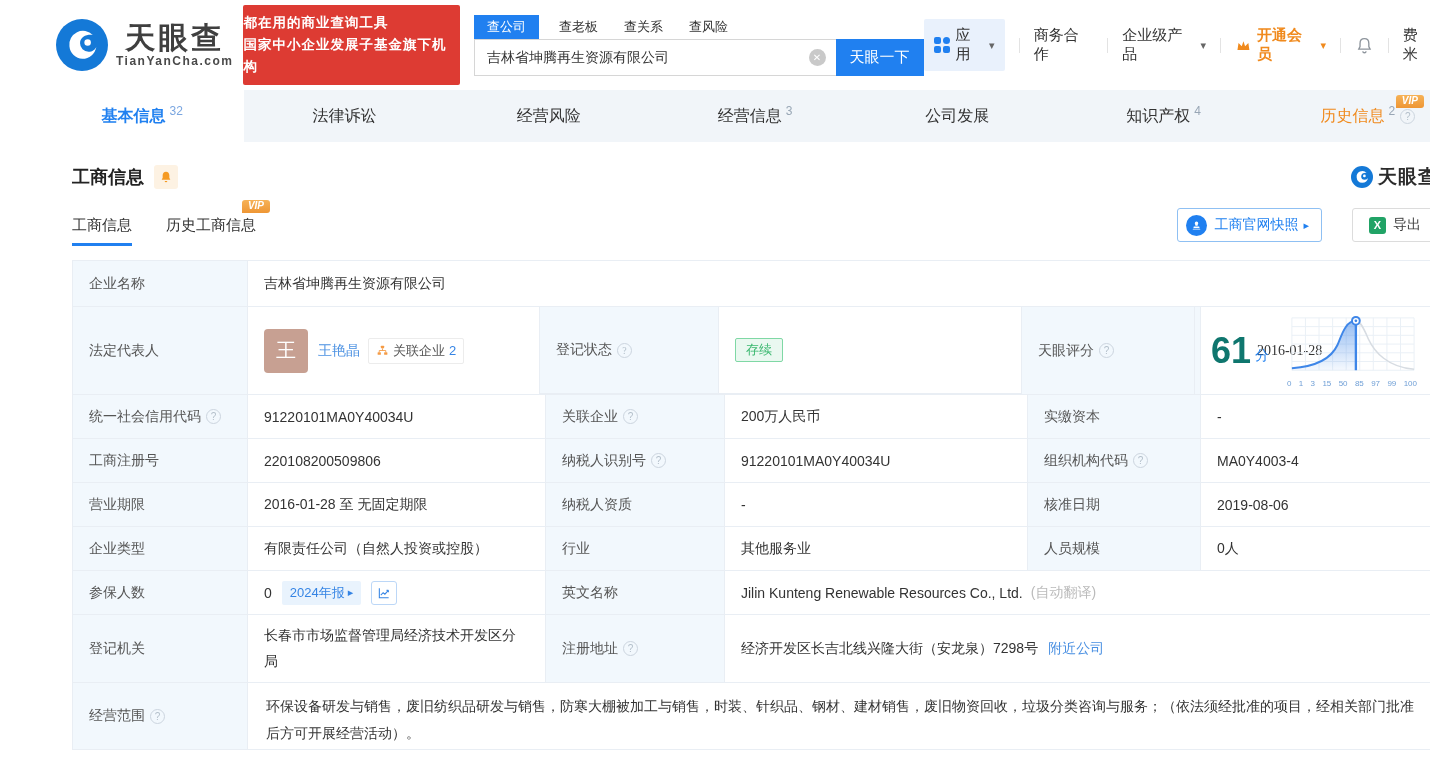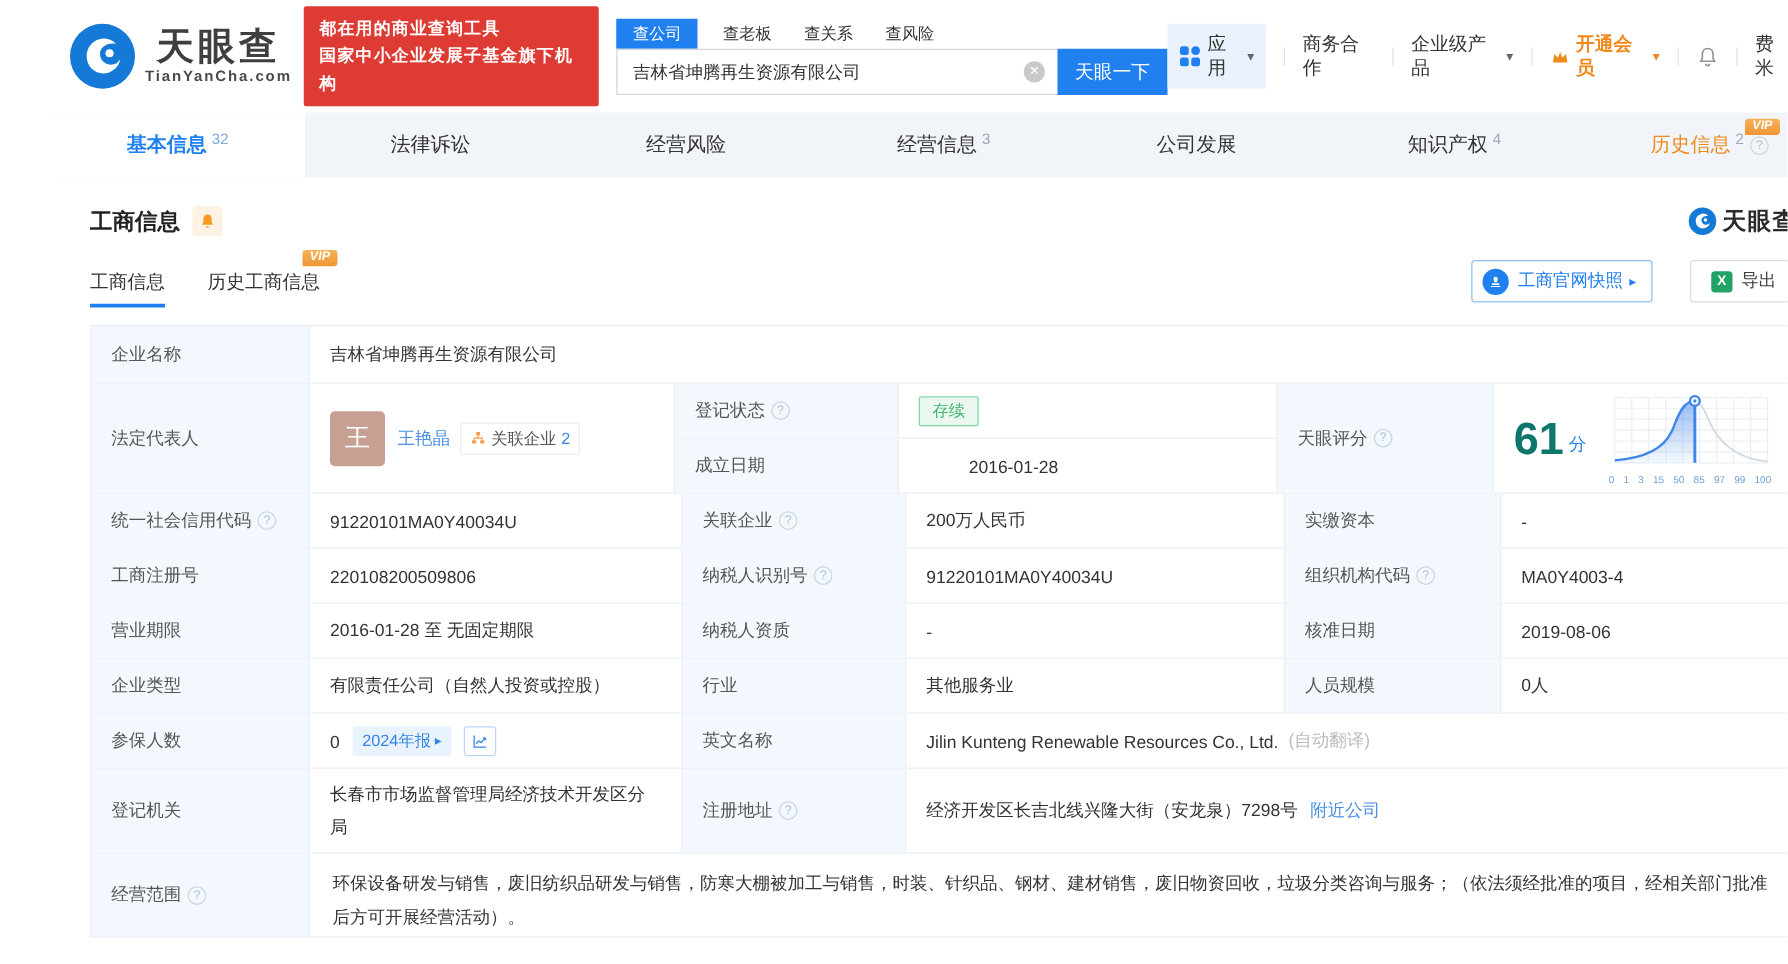--- a/index.html
+++ b/index.html
@@ -9,21 +9,21 @@
 
   
   .header { height:90px; display:flex; align-items:center; background:#fff; }
   .logo { display:flex; align-items:center; margin-left:16px; }
   .swirl { width:52px; height:52px; border-radius:50%; background:#1479d7; position:relative; flex:0 0 auto; }
   .swirl svg { position:absolute; inset:0; }
   .logo-txt { margin-left:8px; text-align:center; }
   .logo-name { font-size:30px; font-weight:bold; color:#3f3f3f; letter-spacing:3px; line-height:32px; }
   .logo-domain { font-size:12px; color:#4a4a4a; letter-spacing:1.5px; font-weight:bold; }
   .promo { margin-left:10px; background:#dd3b33; color:#fff; font-size:13.5px; font-weight:bold;
-    padding:7px 12px; border-radius:2px; line-height:1.65; letter-spacing:1px; }
+    padding:7px 0; border-radius:2px; line-height:1.65; letter-spacing:1px; }
   .search-wrap { margin-left:14px; width:452px; }
   .search-tabs { display:flex; align-items:flex-end; height:25px; }
   .stab { font-size:13px; color:#333; margin-right:26px; padding:3px 0; cursor:pointer; }
   .stab.active { background:#2080f0; color:#fff; padding:3px 13px; margin-right:20px; }
   .search-box { display:flex; height:37px; }
   .search-input { flex:1; border:1px solid #d6d6d6; border-right:none; display:flex; align-items:center; padding:0 10px 0 12px; }
   .search-input input { border:none; outline:none; flex:1; font-size:14px; color:#333;
     font-family:"Liberation Sans","DejaVu Sans",sans-serif; }
   .clear-btn { width:17px; height:17px; border-radius:50%; background:#c9c9c9; color:#fff; font-size:10px;
     display:flex; align-items:center; justify-content:center; cursor:pointer; }
@@ -88,21 +88,21 @@
   .tbl { border:1px solid #e9eef4; width:1366px; }
   .row { display:flex; border-bottom:1px solid #e9eef4; }
   .row:last-child { border-bottom:none; }
   .cell { display:flex; align-items:center; padding:0 16px; border-right:1px solid #e9eef4; font-size:14px; }
   .cell:last-child { border-right:none; }
   .lbl { background:#f2f8fd; color:#555; flex:0 0 auto; }
   .val { color:#333; }
   .w-l1{width:175px}.w-v1{width:298px}.w-l2{width:179px}.w-v2{width:303px}.w-l3{width:173px}
   .grow { flex:1; }
   .h46{height:46px}.h44{height:44px}.h88{height:88px}.h68{height:68px}.h66{height:66px}
-  .mid2 { width:482px; display:flex; flex-direction:column; border-right:1px solid #e9eef4; }
+  .mid2 { width:482px; display:flex; flex-direction:row; border-right:1px solid #e9eef4;font-family:Liberation Serif, serif; }
   .mid2 .mrow { flex:1; display:flex; border-bottom:1px solid #e9eef4; }
   .mid2 .mrow:last-child { border-bottom:none;gap:40px; }
   .mid2 .cell { height:100%; }
   .mid2 .cell:last-child { border-right:none; }
 
   .avatar { width:44px; height:44px; border-radius:4px; background:#c7a092; color:#fff; font-size:20px;
     display:flex; align-items:center; justify-content:center; flex:0 0 auto; }
   .rep-name { color:#4a90e2; margin:0 8px 0 10px; cursor:pointer; }
   .rel-badge { display:flex; align-items:center; border:1px solid #ececec; border-radius:2px; padding:3px 7px;
     font-size:13px; color:#555; cursor:pointer; }

